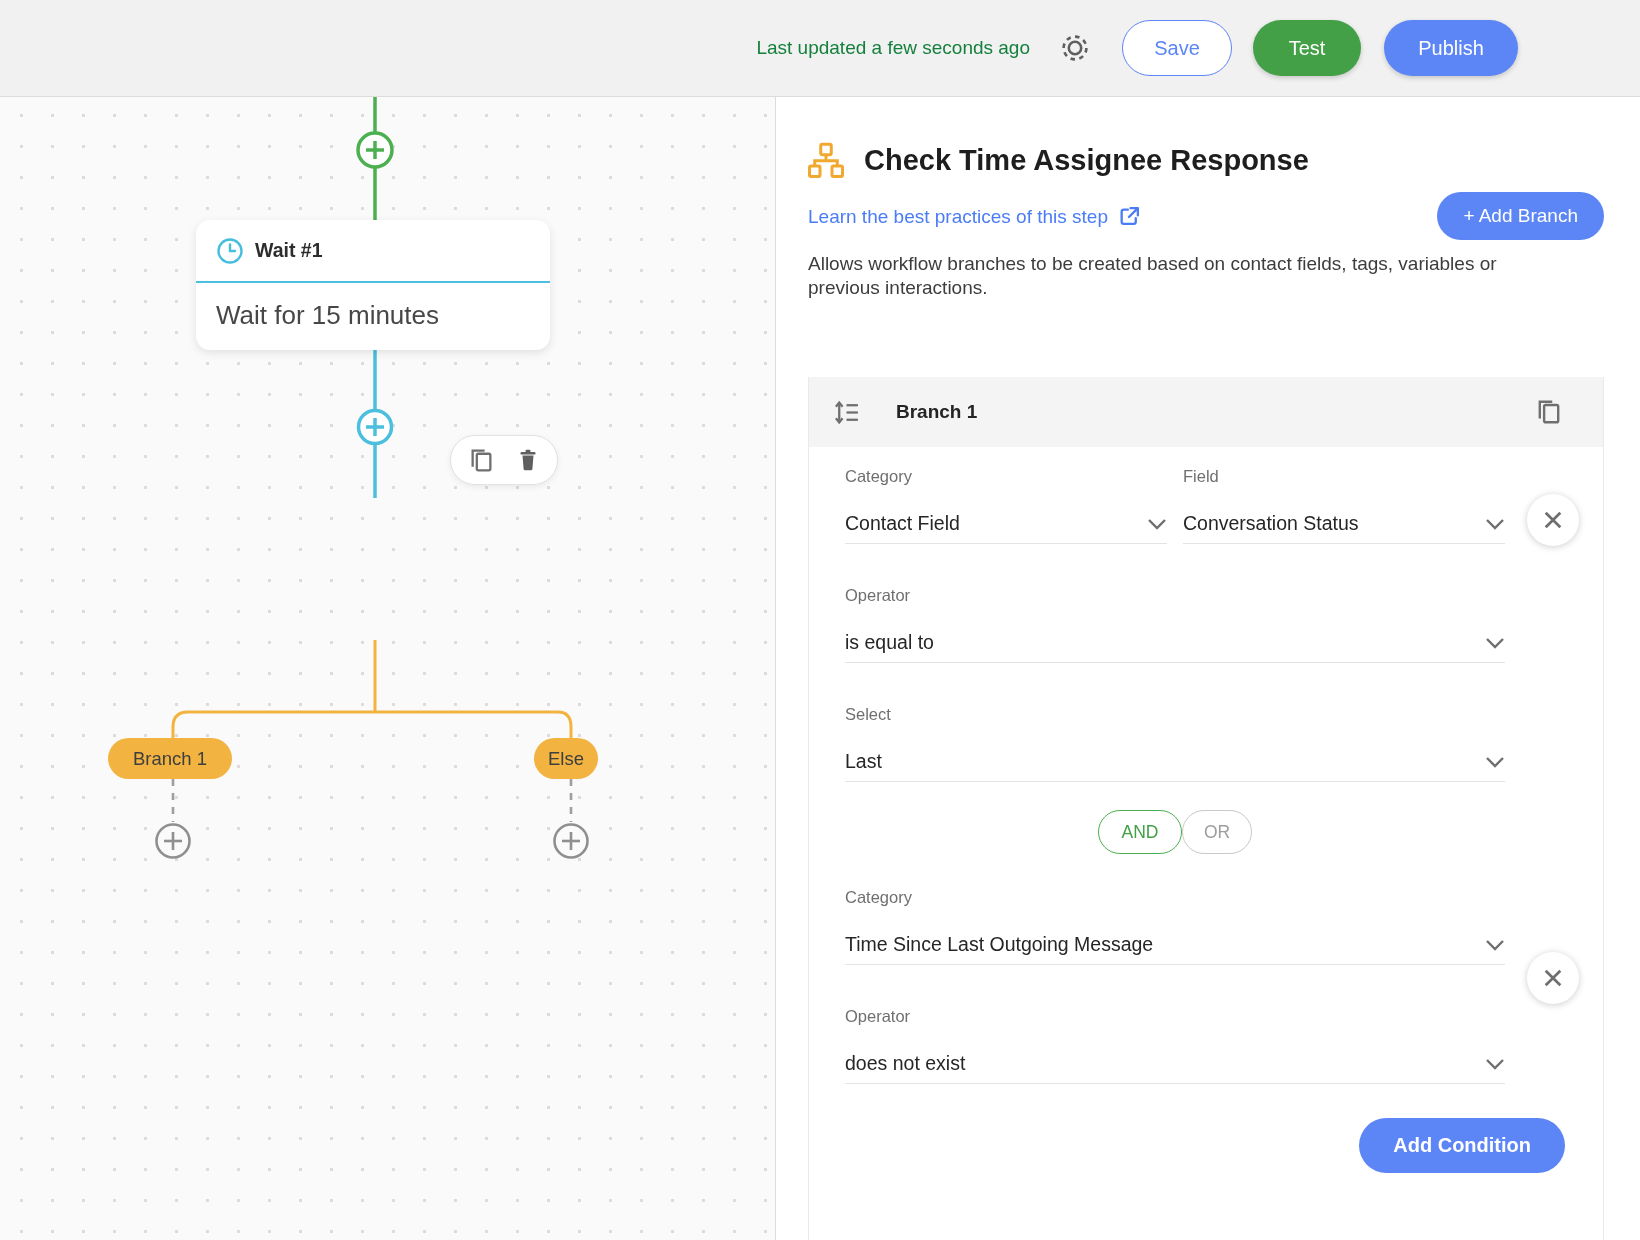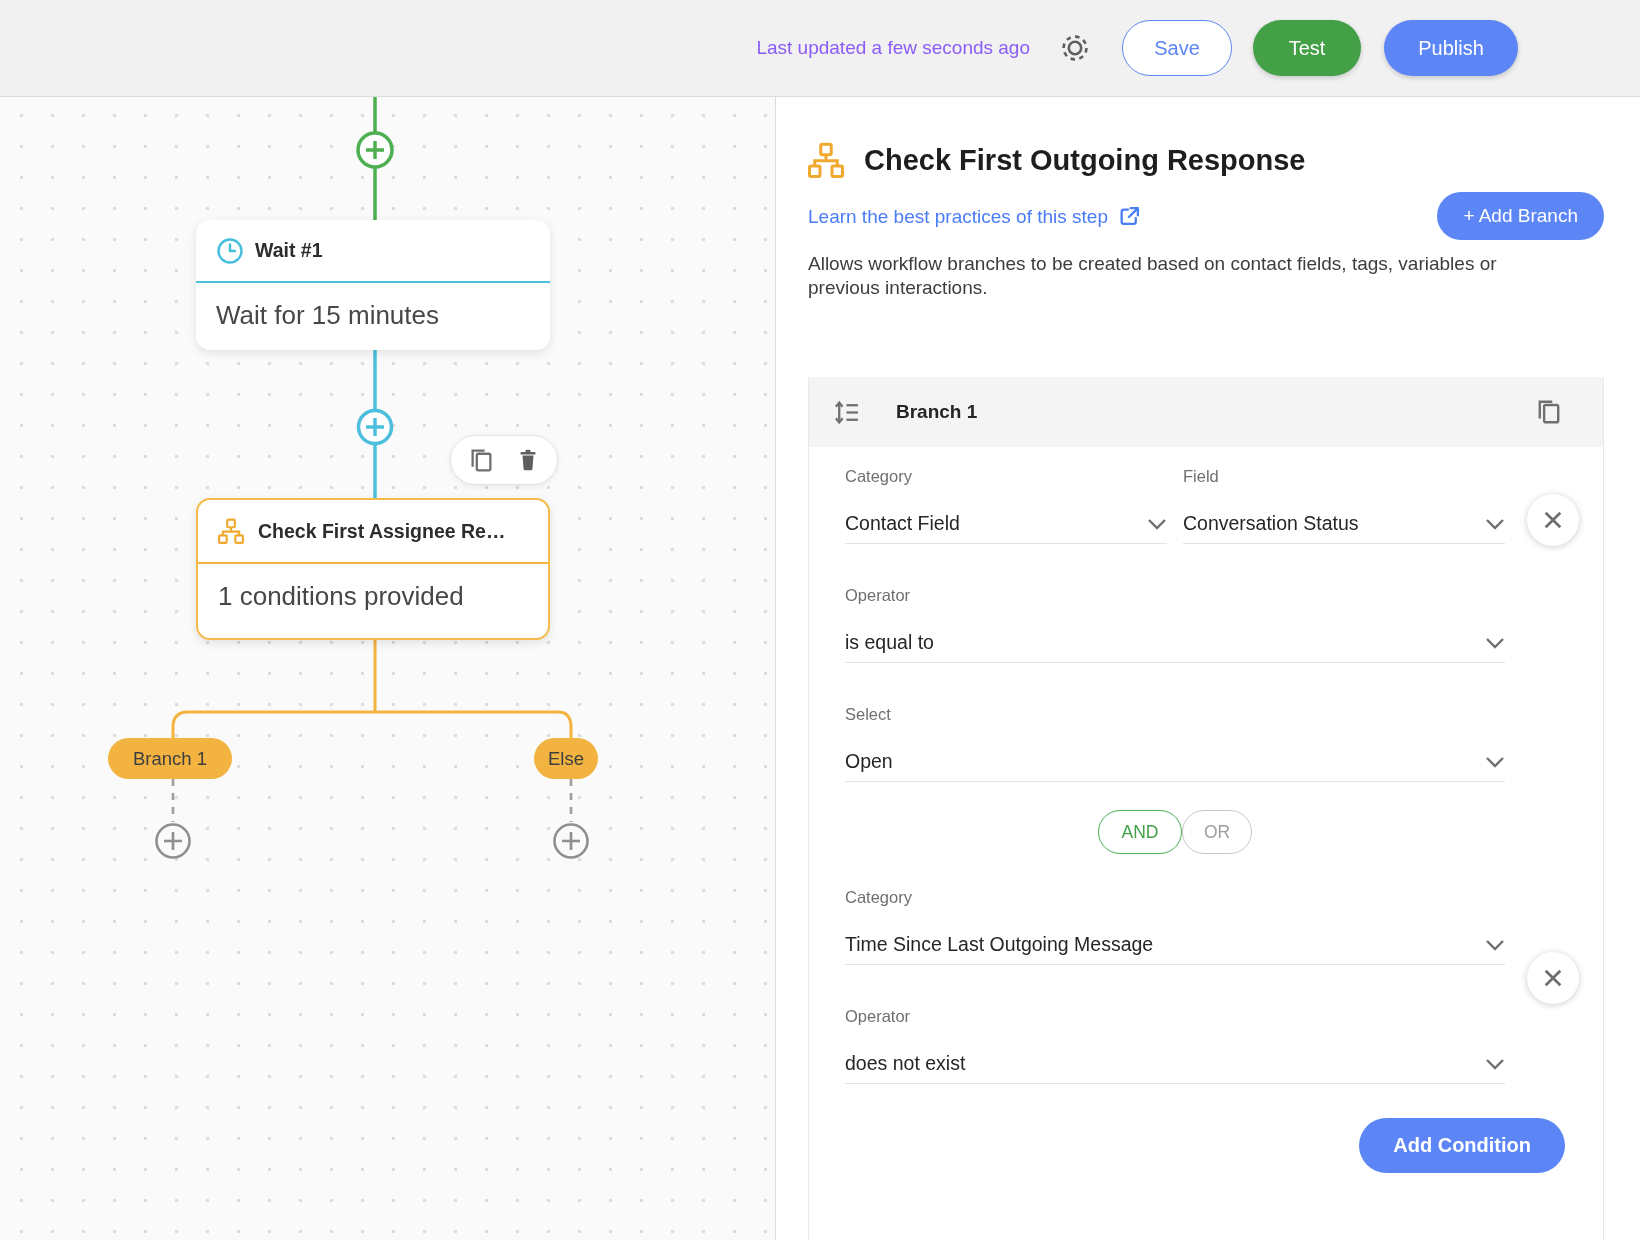--- a/index.html
+++ b/index.html
@@ -3,21 +3,21 @@
 <meta charset="utf-8">
 <style>
   * { margin:0; padding:0; box-sizing:border-box; }
   html,body { width:1640px; height:1240px; font-family:"Liberation Sans", sans-serif; background:#fff; }
   #app { position:relative; width:1640px; height:1240px; overflow:hidden; background:#fff; }
 
   
   .topbar { position:absolute; left:0; top:0; width:1640px; height:97px;
     background:#f1f1f1; border-bottom:1px solid #dcdcdc;
     display:flex; align-items:center; justify-content:flex-end; padding-right:122px; }
-  .last-updated { font-size:19px; color:#8b5cf6; margin-right:28px; }
+  .last-updated { font-size:19px; color:#15803d; margin-right:28px; }
   .gear-btn { width:34px; height:34px; margin-right:30px; cursor:pointer; display:flex; align-items:center; justify-content:center; }
   .btn { height:56px; border-radius:28px; font-size:20px; display:flex; align-items:center; justify-content:center; cursor:pointer; font-weight:400; }
   .btn-save { width:110px; background:#fff; border:1px solid #5c85f6; color:#5c85f6; margin-right:21px; }
   .btn-test { width:108px; background:#43a047; color:#fff; margin-right:23px; box-shadow:0 2px 5px rgba(0,0,0,0.18); }
   .btn-publish { width:134px; background:#5c85f6; color:#fff; box-shadow:0 2px 5px rgba(0,0,0,0.18); }
 
   
   .canvas { position:absolute; left:0; top:97px; width:776px; height:1143px;
     background-color:#fafafa;
     background-image: radial-gradient(circle, #dcdcdc 1.6px, transparent 1.9px);
@@ -160,51 +160,37 @@
       </span>
       <span class="ic">
         <svg width="24" height="24" viewBox="0 0 24 24">
           <path d="M6.5,7.5 L17.5,7.5 L16.4,21 Q16.3,22.3 15,22.3 L9,22.3 Q7.7,22.3 7.6,21 Z" fill="#5f5f5f"></path>
           <rect x="4.5" y="4" width="15" height="2.6" rx="1.2" fill="#5f5f5f"></rect>
           <rect x="9.5" y="1.8" width="5" height="2.4" rx="1" fill="#5f5f5f"></rect>
         </svg>
       </span>
     </div>
 
-    <div class="node node-check">
-      <div class="node-header">
-        <svg width="26" height="26" viewBox="0 0 24 24">
-          <g fill="#fff" stroke="#f0a92e" stroke-width="2">
-            <rect x="8.5" y="1.5" width="7" height="7" rx="1"></rect>
-            <path d="M12,8.5 L12,12.5 M4.5,16 L4.5,12.5 L19.5,12.5 L19.5,16" fill="none"></path>
-            <rect x="1" y="16" width="7" height="7" rx="1"></rect>
-            <rect x="16" y="16" width="7" height="7" rx="1"></rect>
-          </g>
-        </svg>
-        <span class="node-title">Check First Assignee Re…</span>
-      </div>
-      <div class="node-body">1 conditions provided</div>
-    </div>
 
     <div class="branch-pill pill-branch1">Branch 1</div>
     <div class="branch-pill pill-else">Else</div>
   </div>
 
   <div class="panel">
 
     <div class="p-title-row">
       <svg width="36" height="36" viewBox="0 0 24 24">
         <g fill="#fff" stroke="#f0a92e" stroke-width="2">
           <rect x="8.5" y="1.5" width="7" height="7" rx="1"></rect>
           <path d="M12,8.5 L12,12.5 M4.5,16 L4.5,12.5 L19.5,12.5 L19.5,16" fill="none"></path>
           <rect x="1" y="16" width="7" height="7" rx="1"></rect>
           <rect x="16" y="16" width="7" height="7" rx="1"></rect>
         </g>
       </svg>
-      <span class="p-title">Check First Outgoing Response</span>
+      <span class="p-title">Check Time Assignee Response</span>
     </div>
 
     <div class="p-link-row">
       <span class="p-link">Learn the best practices of this step</span>
       <svg width="23" height="23" viewBox="0 0 22 22">
         <path d="M9.5,4.5 L5.5,4.5 Q3.5,4.5 3.5,6.5 L3.5,16 Q3.5,18 5.5,18 L15,18 Q17,18 17,16 L17,12.5" fill="none" stroke="#4a7cf6" stroke-width="2.2" stroke-linecap="round"></path>
         <path d="M12,3 L19,3 L19,10 M19,3 L10.5,11.5" fill="none" stroke="#4a7cf6" stroke-width="2.2" stroke-linecap="round" stroke-linejoin="round"></path>
       </svg>
     </div>
 
@@ -259,21 +245,21 @@
         <div class="f-label mt-sect">Operator</div>
         <div class="sel-row">
           <span class="sel-value">is equal to</span>
           <svg width="20" height="12" viewBox="0 0 20 12">
               <path d="M2,2 L10,10 L18,2" fill="none" stroke="#6f6f6f" stroke-width="2.4"></path>
             </svg>
         </div>
 
         <div class="f-label mt-sect">Select</div>
         <div class="sel-row">
-          <span class="sel-value">Open</span>
+          <span class="sel-value">Last</span>
           <svg width="20" height="12" viewBox="0 0 20 12">
               <path d="M2,2 L10,10 L18,2" fill="none" stroke="#6f6f6f" stroke-width="2.4"></path>
             </svg>
         </div>
 
         <div class="andor-row">
           <div class="andor and-pill">AND</div>
           <div class="andor or-pill">OR</div>
         </div>
 

